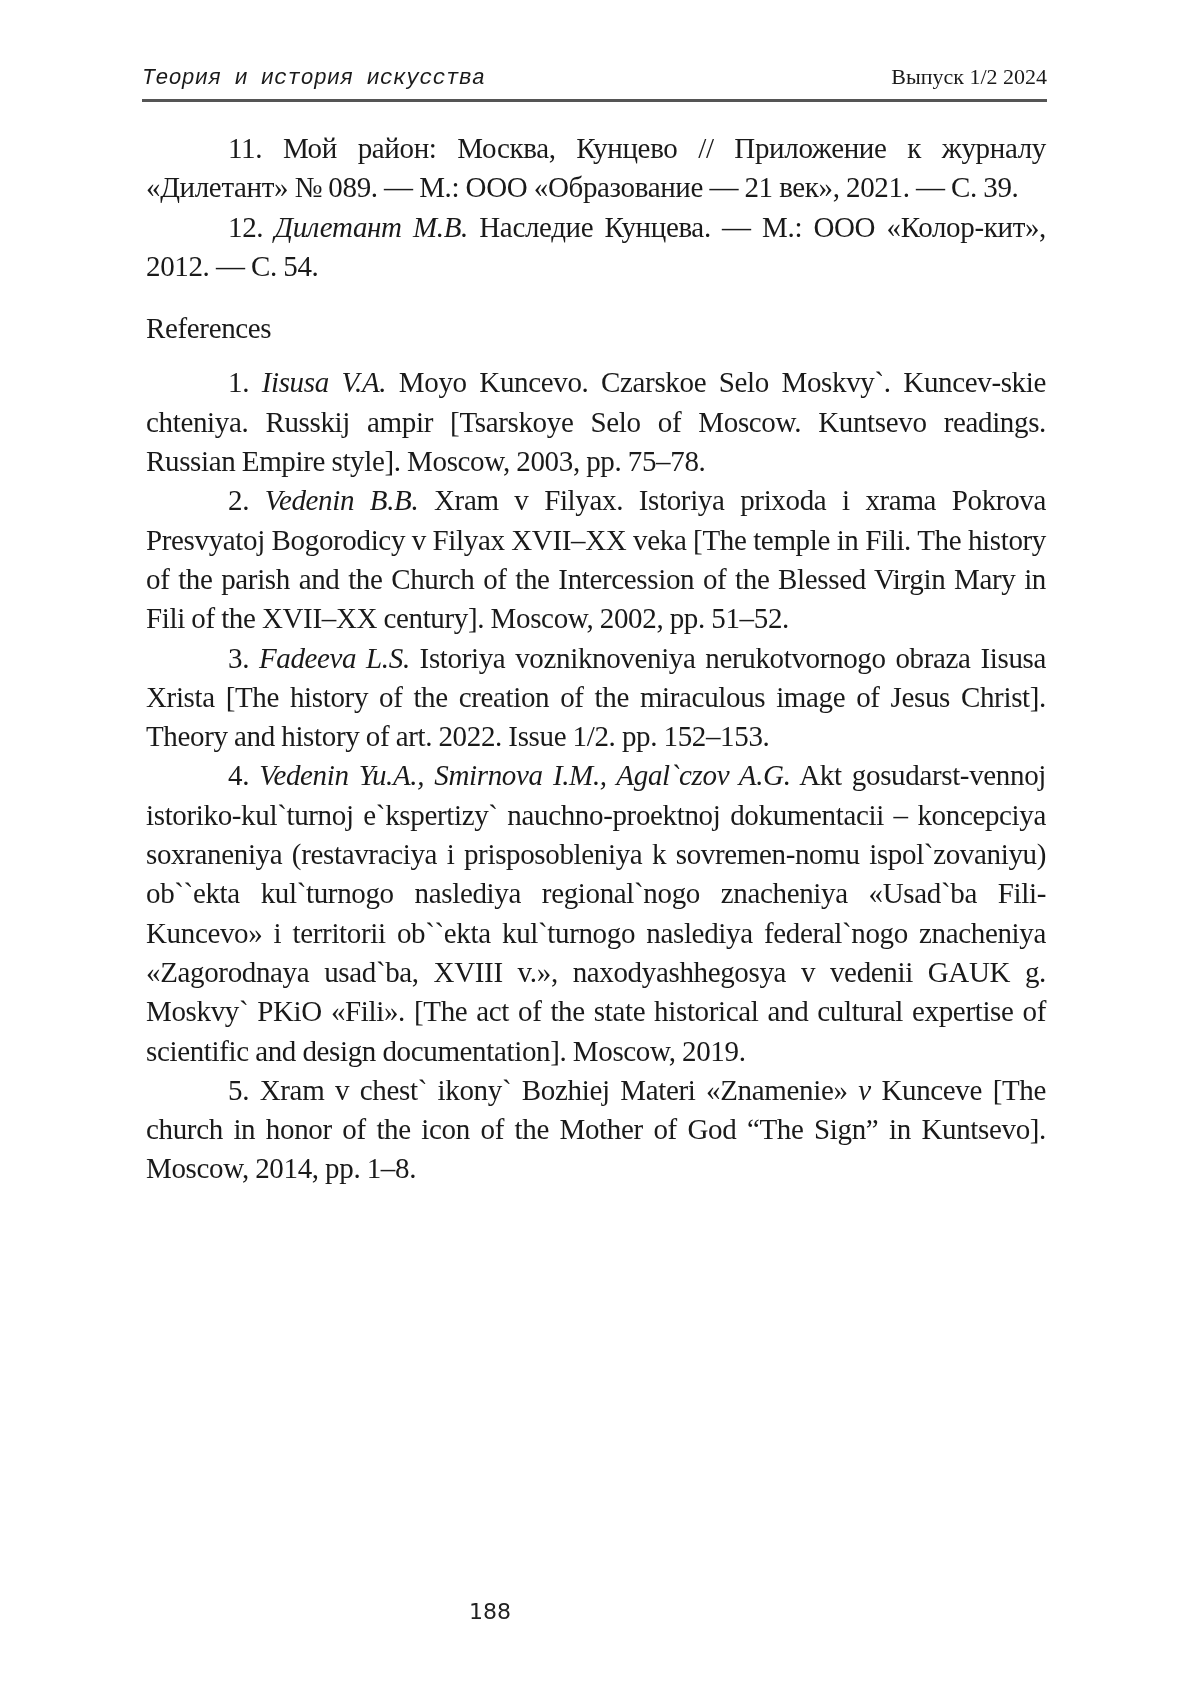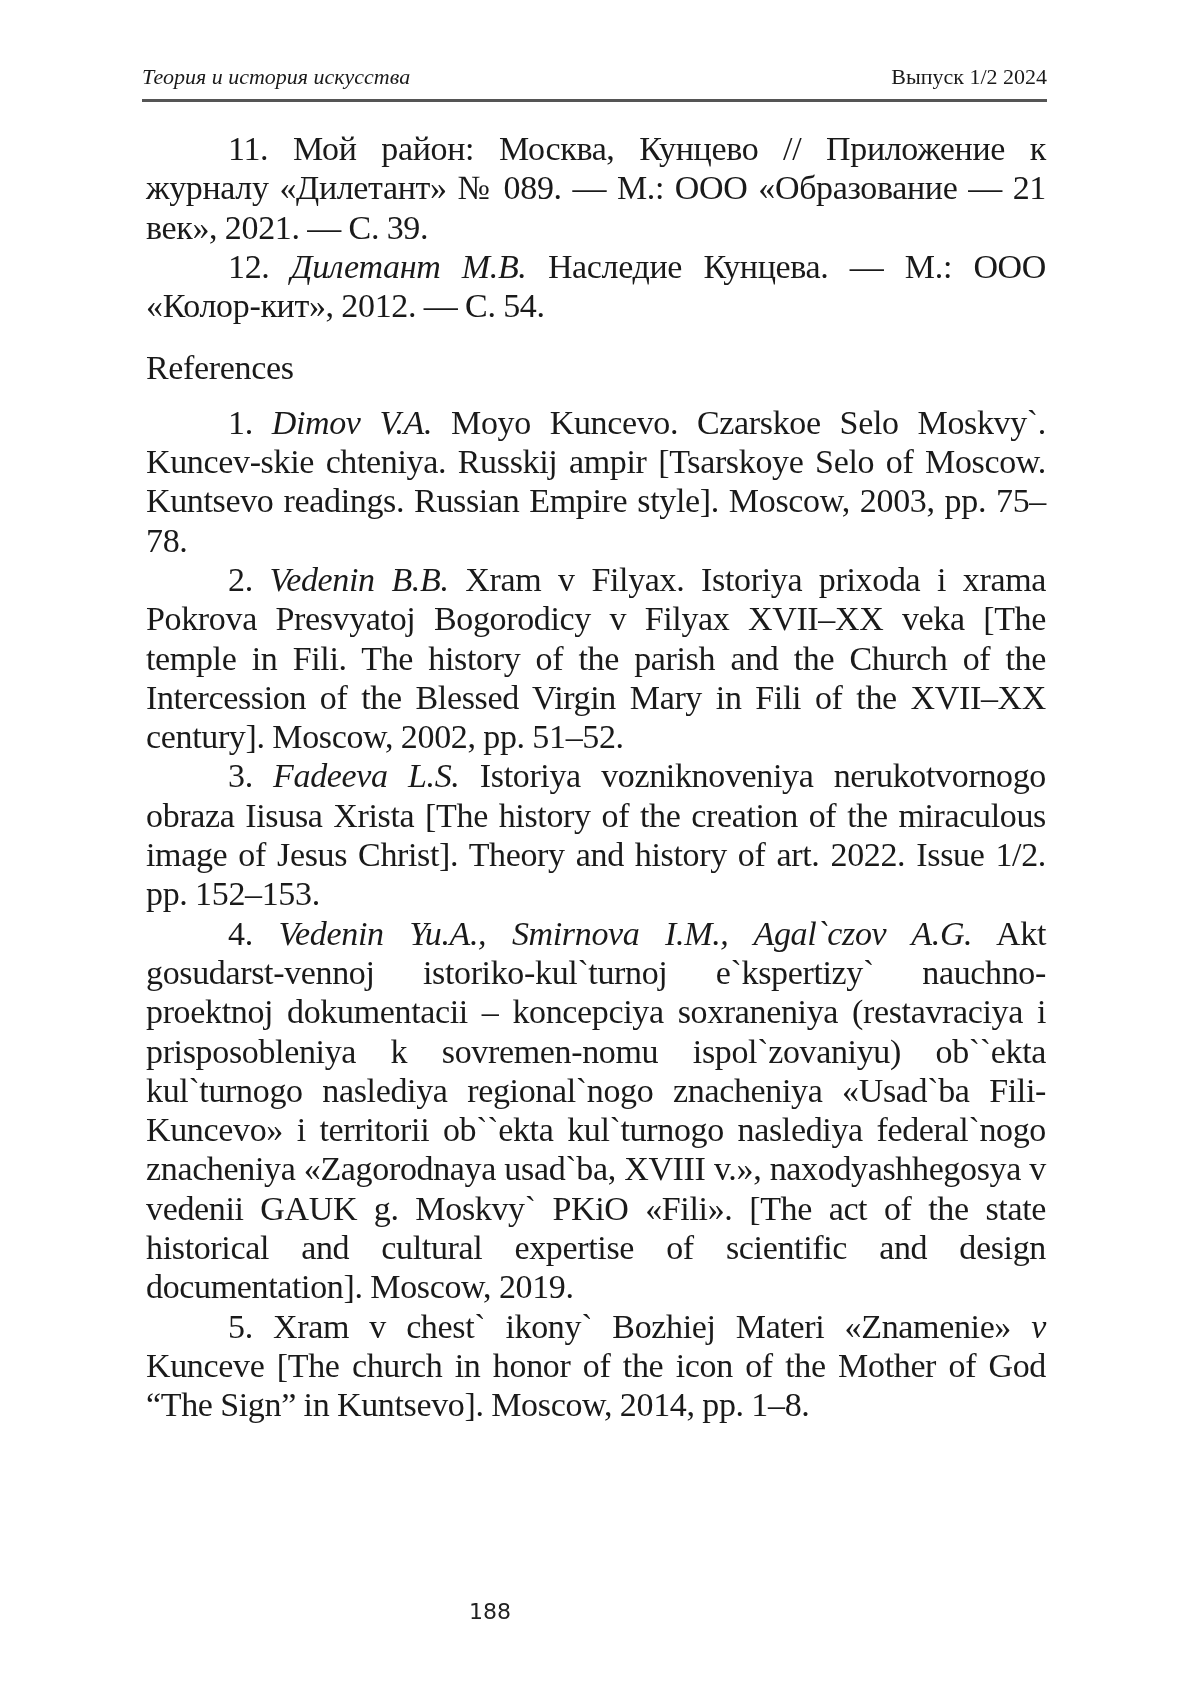--- a/index.html
+++ b/index.html
@@ -4,28 +4,28 @@
 <style>
   html, body { margin: 0; padding: 0; background: #ffffff; }
   body { width: 1200px; height: 1703px; position: relative; overflow: hidden; color: #1a1a1a; }
   .page { position: absolute; left: 0; top: 0; width: 1200px; height: 1703px; }
 
   .running-header {
     position: absolute; left: 142px; top: 64px; width: 905px;
     display: flex; justify-content: space-between; align-items: baseline;
     font-family: "Liberation Serif", "DejaVu Serif", serif; font-size: 22px;
   }
-  .running-header .journal { font-style: italic; }
+  .running-header .journal { font-style: italic; font-family: Liberation Mono, monospace; }
   .header-rule {
     position: absolute; left: 142px; top: 99px; width: 905px; height: 3px; background: #555;
   }
 
   .body-text {
     position: absolute; left: 146px; top: 129px; width: 900px;
-    font-family: "Liberation Serif", "DejaVu Serif", serif; font-size: 34px;
+    font-family: "Liberation Serif", "DejaVu Serif", serif; font-size: 29px;
     line-height: 39.3px; text-align: justify; letter-spacing: -0.35px; word-spacing: -0.5px;
   }
   .para { margin: 0; text-indent: 82px; }
   .para em { font-style: italic; }
   .section-heading {
     text-align: left; margin: 23px 0 15px 0; text-indent: 0;
   }
 
   .page-number {
     position: absolute; left: 0; width: 980px; top: 1599px; text-align: center;
@@ -44,21 +44,21 @@
   <div class="header-rule"></div>
 
   <div class="body-text">
 
     <p class="para"><span>11.</span> <span>Мой район: Москва, Кунцево // Приложение к журналу «Дилетант» № 089. — М.: ООО «Образование — 21 век», 2021. — С. 39.</span></p>
 
     <p class="para"><span>12.</span> <em>Дилетант М.В.</em> <span>Наследие Кунцева. — М.: ООО «Колор-кит», 2012. — С. 54.</span></p>
 
     <p class="para section-heading">References</p>
 
-    <p class="para"><span>1.</span> <em>Dimov V.A.</em> <span>Moyo Kuncevo. Czarskoe Selo Moskvy`. Kuncev-skie chteniya. Russkij ampir [Tsarskoye Selo of Moscow. Kuntsevo readings. Russian Empire style]. Moscow, 2003, pp. 75–78.</span></p>
+    <p class="para"><span>1.</span> <em>Iisusa V.A.</em> <span>Moyo Kuncevo. Czarskoe Selo Moskvy`. Kuncev-skie chteniya. Russkij ampir [Tsarskoye Selo of Moscow. Kuntsevo readings. Russian Empire style]. Moscow, 2003, pp. 75–78.</span></p>
 
     <p class="para"><span>2.</span> <em>Vedenin B.B.</em> <span>Xram v Filyax. Istoriya prixoda i xrama Pokrova Presvyatoj Bogorodicy v Filyax XVII–XX veka [The temple in Fili. The history of the parish and the Church of the Intercession of the Blessed Virgin Mary in Fili of the XVII–XX century]. Moscow, 2002, pp. 51–52.</span></p>
 
     <p class="para"><span>3.</span> <em>Fadeeva L.S.</em> <span> Istoriya vozniknoveniya nerukotvornogo obraza Iisusa Xrista [The history of the creation of the miraculous image of Jesus Christ]. Theory and history of art. 2022. Issue 1/2. pp. 152–153.</span></p>
 
     <p class="para"><span>4.</span> <em>Vedenin Yu.A., Smirnova I.M., Agal`czov A.G.</em> <span>Akt gosudarst-vennoj istoriko-kul`turnoj e`kspertizy` nauchno-proektnoj dokumentacii – koncepciya soxraneniya (restavraciya i prisposobleniya k sovremen-nomu ispol`zovaniyu) ob``ekta kul`turnogo naslediya regional`nogo znacheniya «Usad`ba Fili-Kuncevo» i territorii ob``ekta kul`turnogo naslediya federal`nogo znacheniya «Zagorodnaya usad`ba, XVIII v.», naxodyashhegosya v vedenii GAUK g. Moskvy` PKiO «Fili».  [The act of the state historical and cultural expertise of scientific and design documentation]. Moscow, 2019.</span></p>
 
     <p class="para"><span>5.</span> <span>Xram v chest` ikony` Bozhiej Materi «Znamenie» </span><em>v</em><span> Kunceve [The church in honor of the icon of the Mother of God “The Sign” in Kuntsevo]. Moscow, 2014, pp. 1–8.</span></p>
 
 

